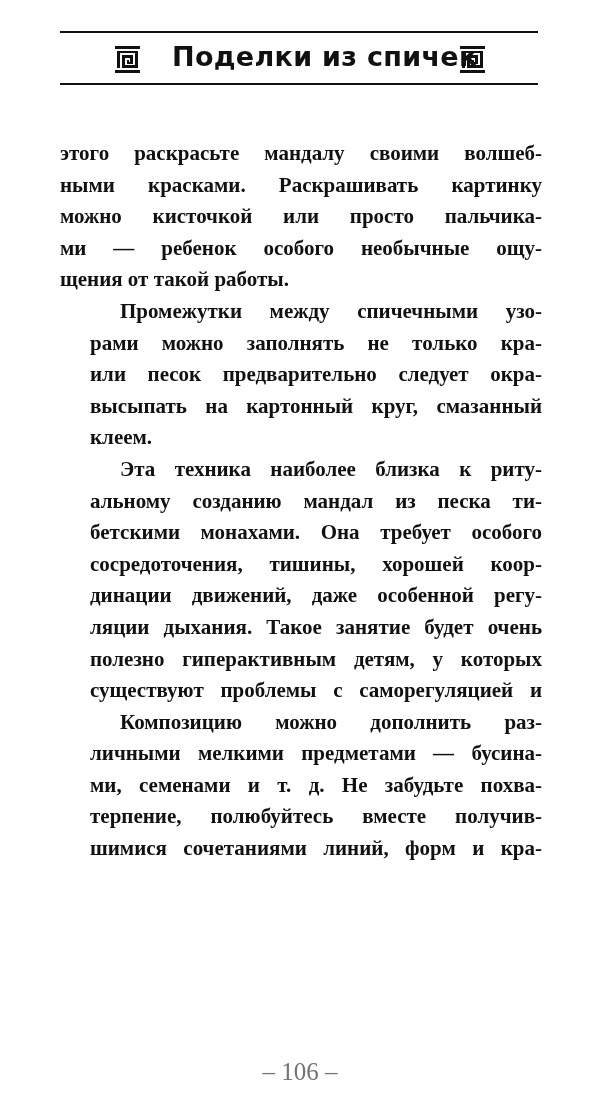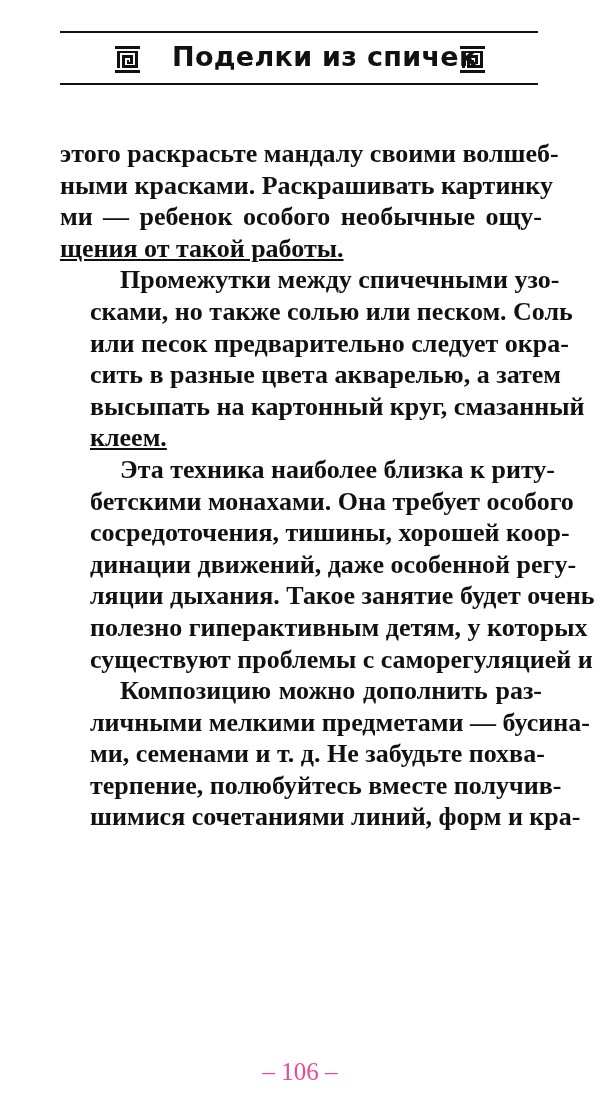--- a/index.html
+++ b/index.html
@@ -50,51 +50,50 @@
       white-space: nowrap;
       color: #111;
     }
     .body-text {
       position: absolute;
       left: 60px;
       top: 138px;
       width: 482px;
       font-family: "Liberation Serif", serif;
       font-weight: bold;
-      font-size: 26px;
+      font-size: 21px;
       line-height: 31.6px;
       color: #111;
     }
     .para {
       margin: 0;
       text-indent: 30px;
     }
     .para.first { text-indent: 0; }
     .line {
       display: block;
       text-align: justify;
       text-align-last: justify;
       white-space: nowrap;
       height: 31.6px;
     }
     .line.last {
       text-align: left;
       text-align-last: left;
-      text-decoration: underline;
     }
     .line.indent { padding-left: 30px; }
     .folio {
       position: absolute;
       left: 0;
       width: 600px;
       top: 1058px;
       text-align: center;
       font-family: "Liberation Serif", serif;
       font-size: 25px;
-      color: #ec4899;
+      color: #737373;
     }
   </style>
 </head>
 <body>
 
 <div class="page">
 
   <div class="running-head">
     <svg class="meander left" viewBox="0 0 25 27">
       <path d="M0 0 H25 V3 H0 Z M0 24 H25 V27 H0 Z" fill="#111"></path>
@@ -105,35 +104,36 @@
       <path d="M0 0 H25 V3 H0 Z M0 24 H25 V27 H0 Z" fill="#111"></path>
       <path d="M2 5 H23 V22 H7 V9 H18 V18 H12 V14 H14 V16 H15 V12 H10 V19 H20 V7 H5 V22 H2 Z" fill="#111"></path>
     </svg>
   </div>
 
   <div class="body-text">
 
     <div class="para first">
       <span class="line">этого раскрасьте мандалу своими волшеб-</span>
       <span class="line">ными красками. Раскрашивать картинку</span>
+      <span class="line">можно кисточкой или просто пальчика-</span>
       <span class="line">ми — ребенок особого необычные ощу-</span>
       <span class="line last">щения от такой работы.</span>
     </div>
 
     <div class="para">
       <span class="line indent">Промежутки между спичечными узо-</span>
-      <span class="line">сками, но также солью или песком. Соль</span>
+      <span class="line">рами можно заполнять не только кра-</span>
       <span class="line">или песок предварительно следует окра-</span>
-      <span class="line">сить в разные цвета акварелью, а затем</span>
       <span class="line">высыпать на картонный круг, смазанный</span>
       <span class="line last">клеем.</span>
     </div>
 
     <div class="para">
       <span class="line indent">Эта техника наиболее близка к риту-</span>
+      <span class="line">альному созданию мандал из песка ти-</span>
       <span class="line">бетскими монахами. Она требует особого</span>
       <span class="line">сосредоточения, тишины, хорошей коор-</span>
       <span class="line">динации движений, даже особенной регу-</span>
       <span class="line">ляции дыхания. Такое занятие будет очень</span>
       <span class="line">полезно гиперактивным детям, у которых</span>
       <span class="line">существуют проблемы с саморегуляцией и</span>
     </div>
 
     <div class="para">
       <span class="line indent">Композицию можно дополнить раз-</span>

